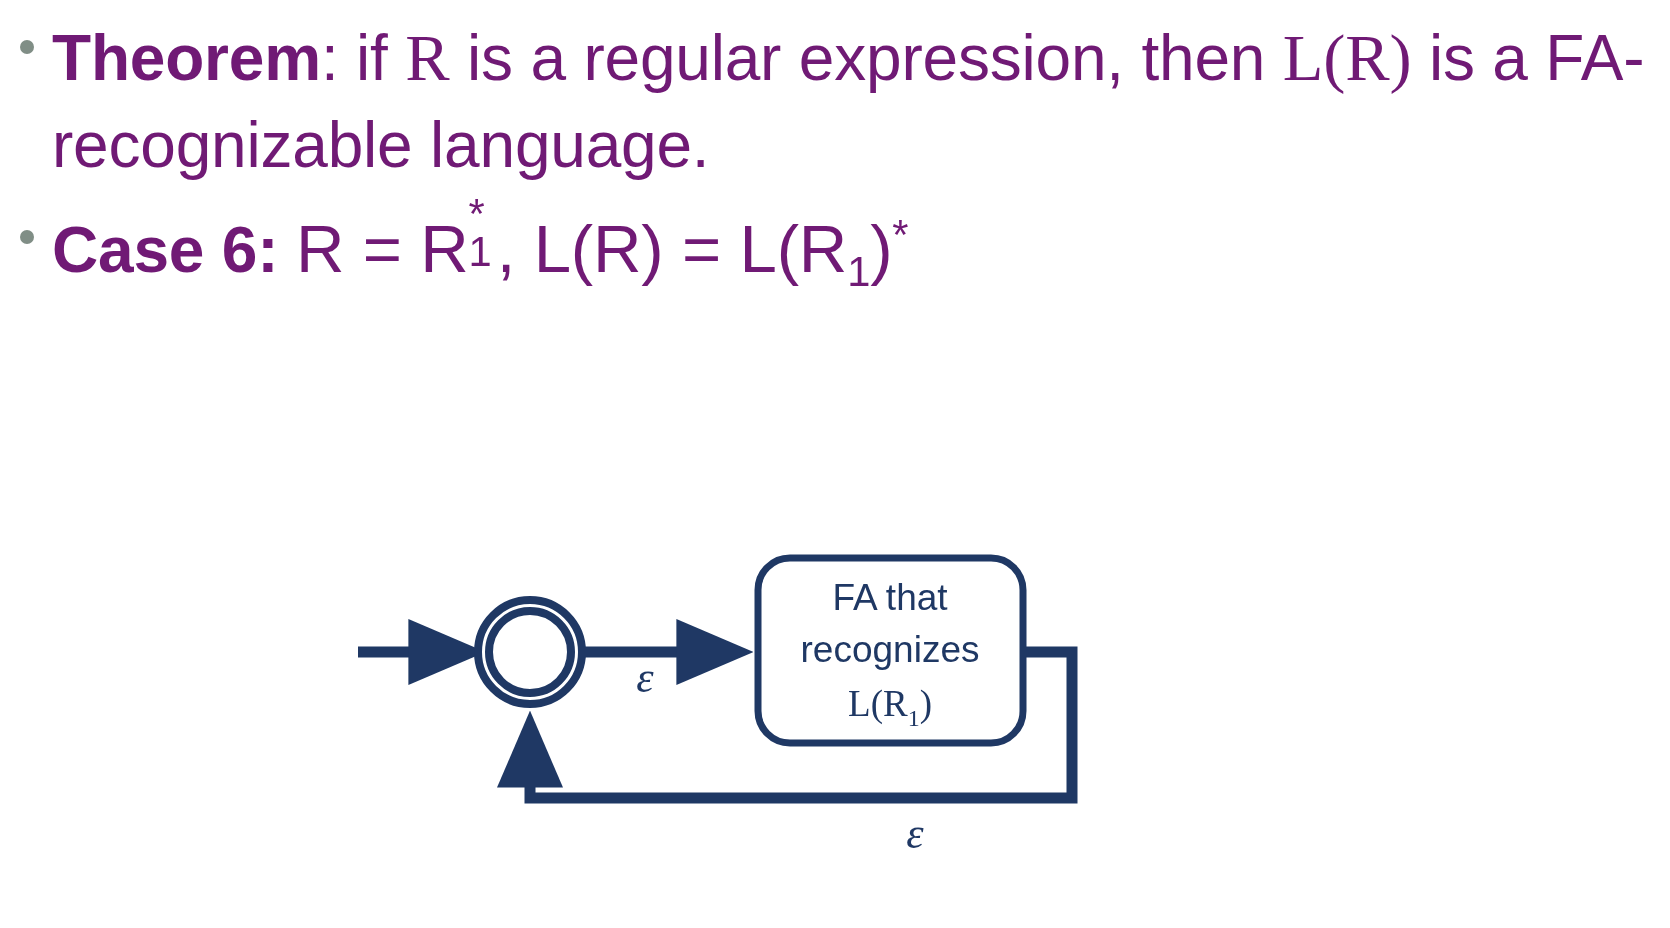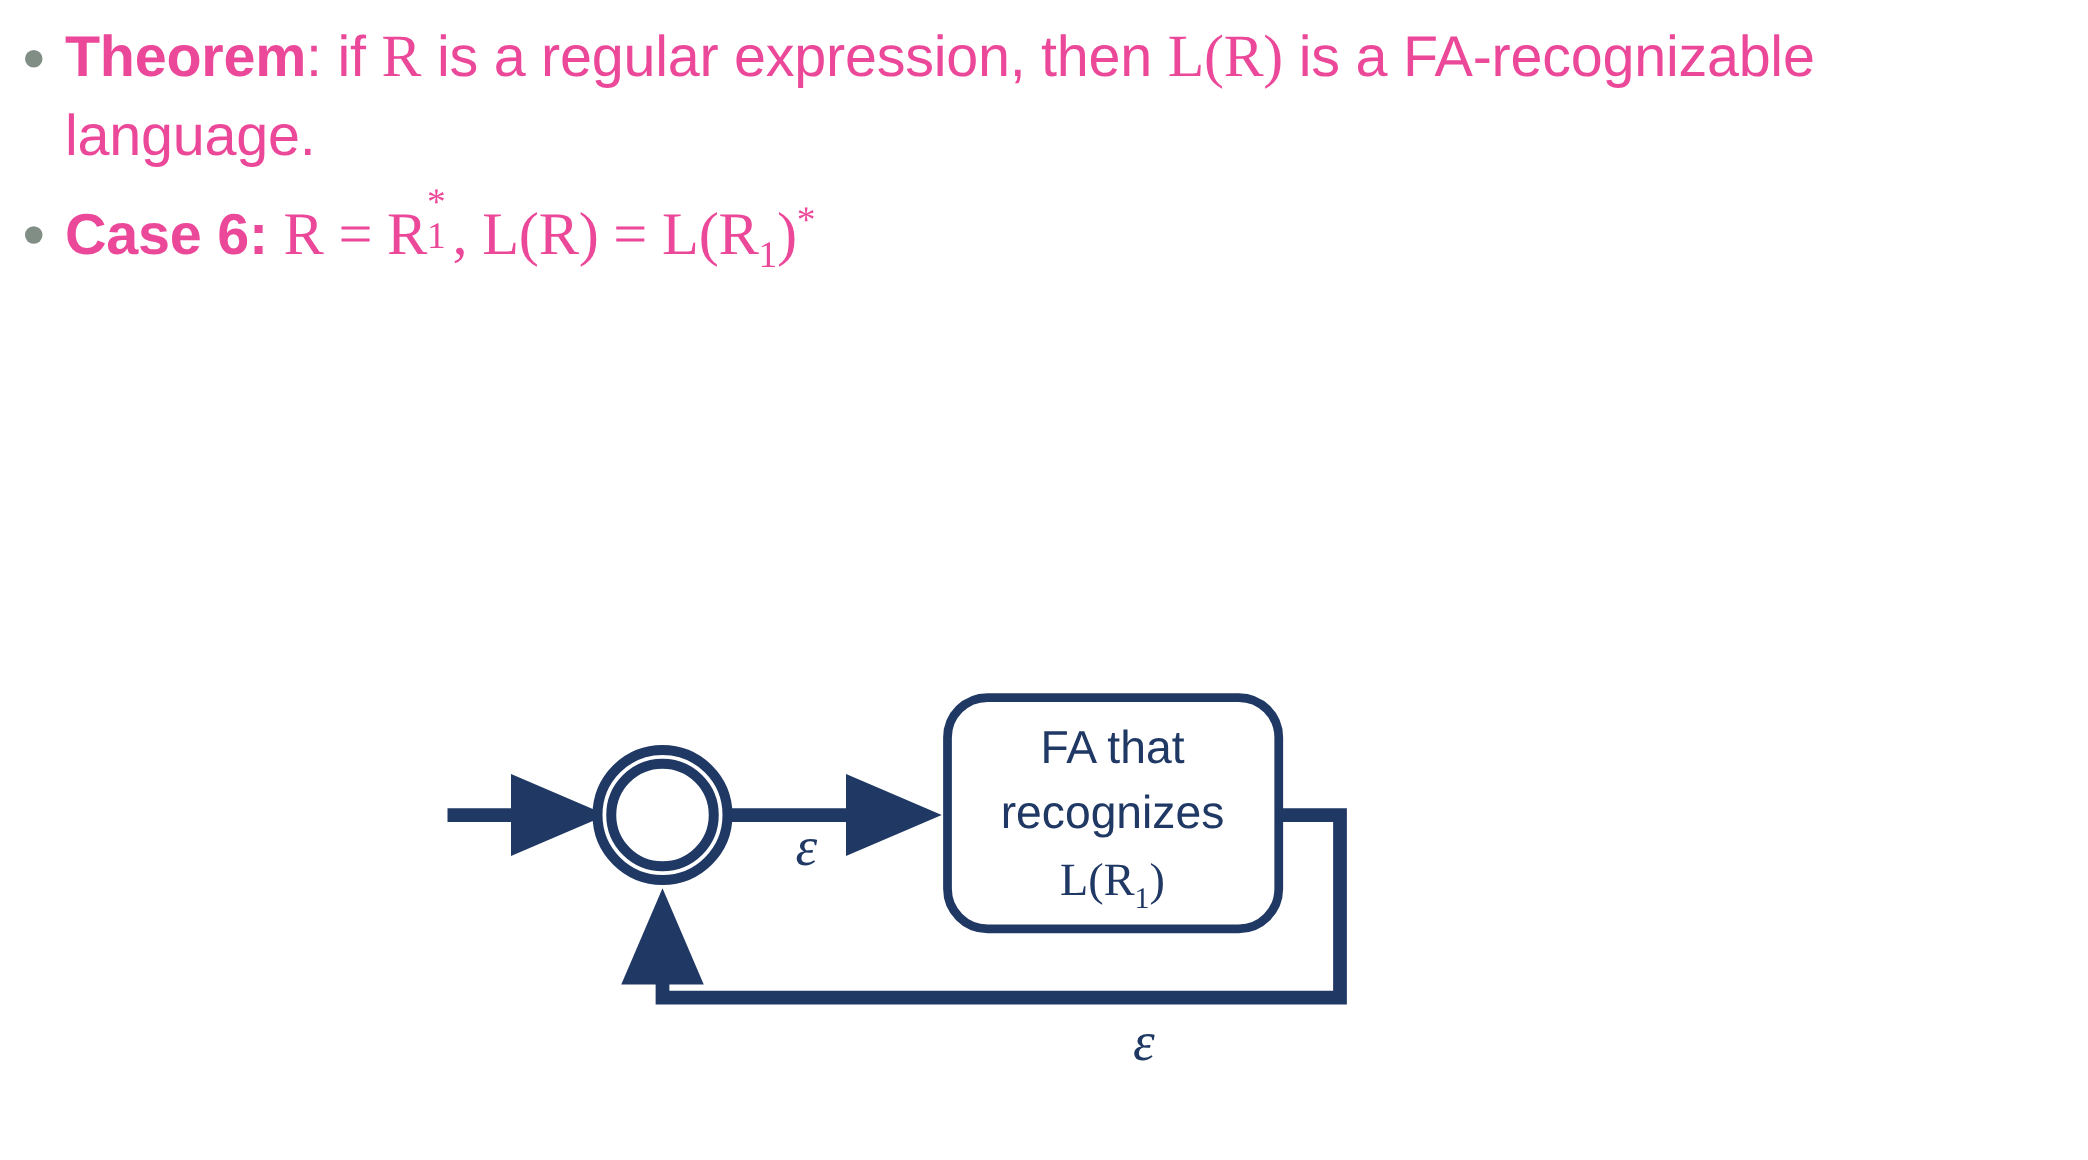--- a/index.html
+++ b/index.html
@@ -36,35 +36,35 @@
     flex: 0 0 auto;
     width: 14px;
     height: 14px;
     border-radius: 50%;
     background: #808e86;
     margin: 26px 18px 0 12px;
   }
 
   .bullet-text {
     flex: 1 1 auto;
-    font-size: 46px;
+    font-size: 64px;
     line-height: 1.33;
-    color: #ec4899;
+    color: #701a75;
     letter-spacing: -0.2px;
   }
 
   .bullet-text b { font-weight: bold; }
 
   
   .mathvar {
     font-family: "Liberation Serif", "DejaVu Serif", serif;
     font-size: 1.04em;
   }
   .math {
-    font-family: Liberation Serif, serif;
+    font-family: Liberation Sans, sans-serif;
     font-size: 1.05em;
     white-space: nowrap;
   }
   .math sup {
     font-size: 0.62em;
     vertical-align: super;
     line-height: 0;
   }
   .math sub {
     font-size: 0.62em;

